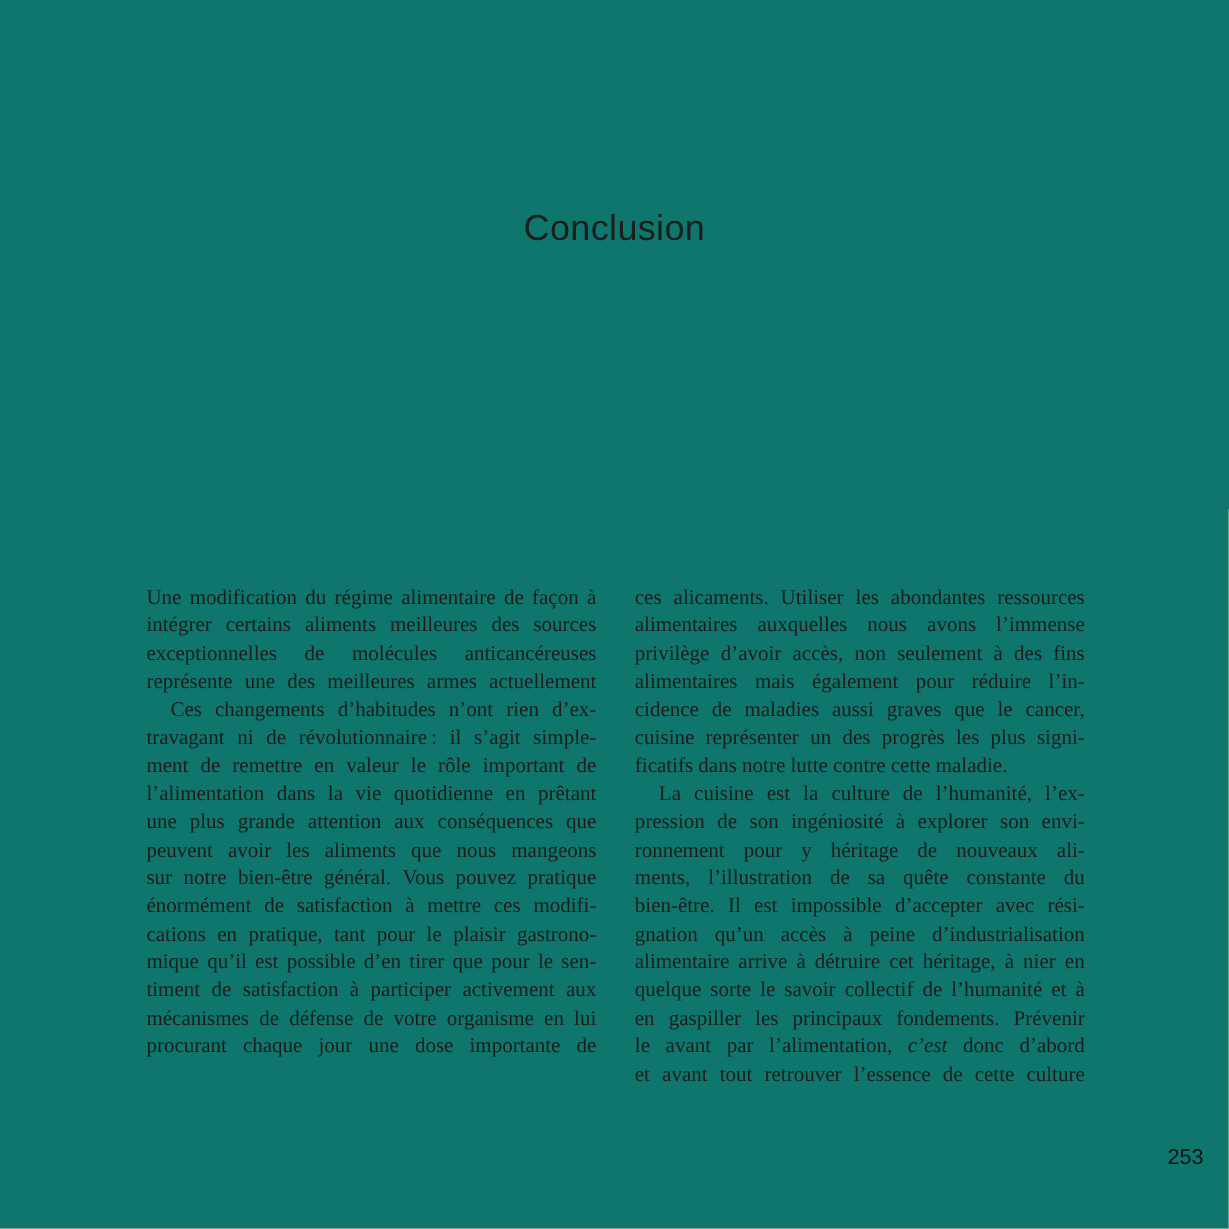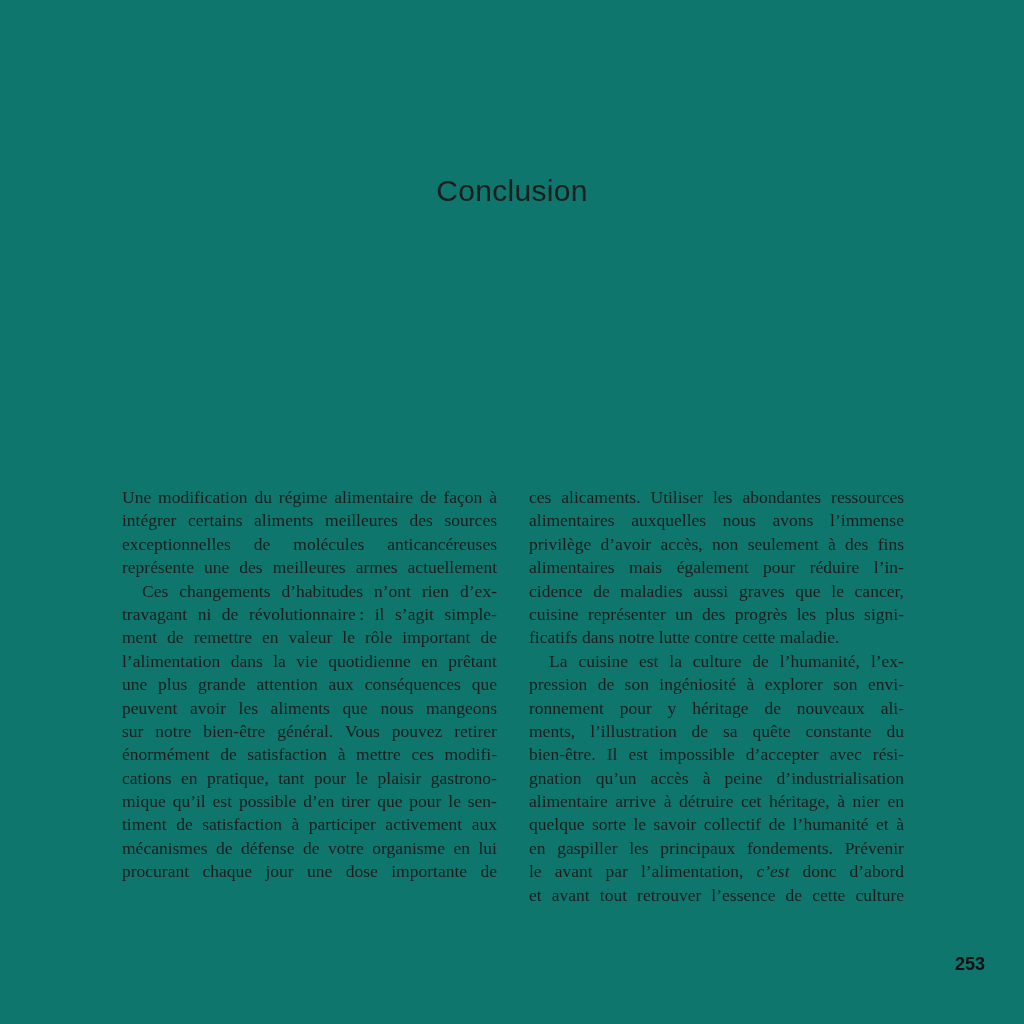--- a/index.html
+++ b/index.html
@@ -52,23 +52,23 @@
   }
   .line.ind {
     padding-left: 20px;
   }
   .line .it {
     font-style: italic;
   }
   .page-number {
     position: absolute;
     top: 954px;
-    right: 39px;
+    right: 21px;
     font-family: "Liberation Sans", sans-serif;
-    font-weight: bold;
+    font-weight: normal;
     font-size: 18px;
     line-height: 20px;
     color: #111111;
   }
 </style>
 </head>
 <body>
 
 <div class="page">
   <div class="chapter-title">Conclusion</div>
@@ -162,21 +162,21 @@
           <span>nous</span>
           <span>mangeons</span>
         </div>
         <div class="line just">
           <span>sur</span>
           <span>notre</span>
           <span>bien-être</span>
           <span>général.</span>
           <span>Vous</span>
           <span>pouvez</span>
-          <span>retirer</span>
+          <span>pratique</span>
         </div>
         <div class="line just">
           <span>énormément</span>
           <span>de</span>
           <span>satisfaction</span>
           <span>à</span>
           <span>mettre</span>
           <span>ces</span>
           <span>modifi-</span>
         </div>

